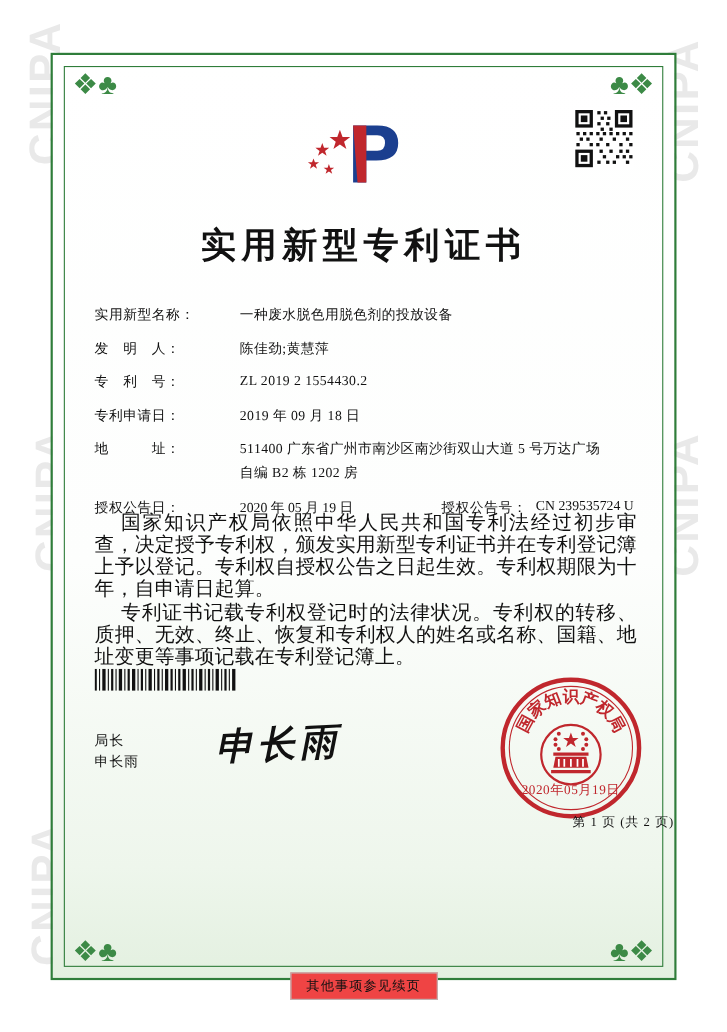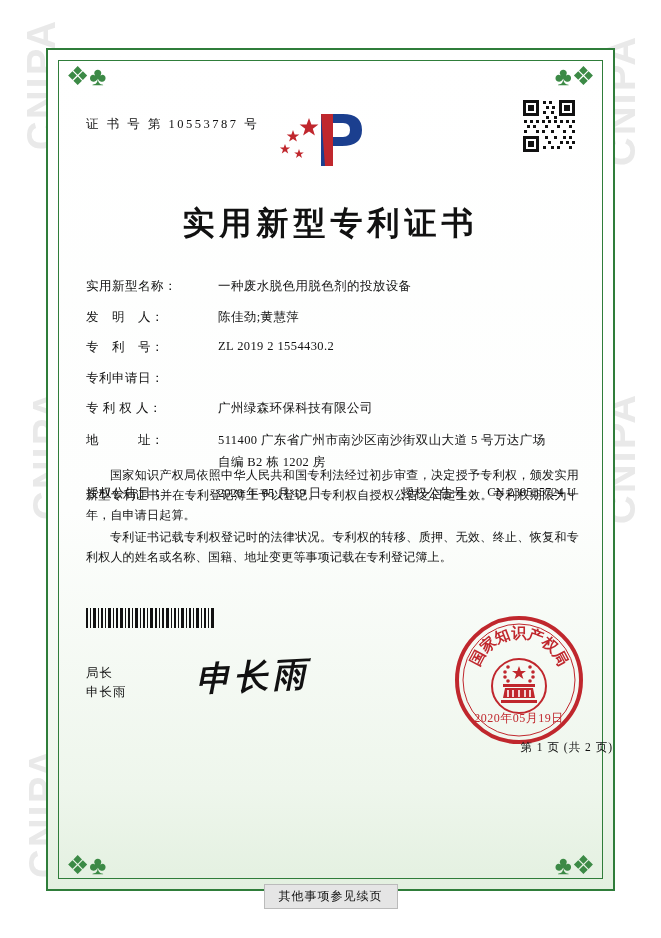--- a/index.html
+++ b/index.html
@@ -116,21 +116,21 @@
   .val{flex:1;letter-spacing:0.4px;}
   .val .sub{display:block;margin-top:5px;}
   .row-two{display:flex;}
   .row-two .col2{margin-left:52px;display:flex;justify-content:space-between;}
   .row-two .col2 .lbl{width:auto;flex:0 0 auto;margin-right:8px;}
 
   
   .para{
     position:absolute;
     left:38px;right:34px;top:415px;
-    font-size:12px;
+    font-size:18px;
     line-height:20px;
     color:#111;
     text-align:justify;
     letter-spacing:0.2px;
   }
   .para p{margin:0 0 2px 0;text-indent:24px;}
 
   
   .barcode{
     position:absolute;
@@ -192,21 +192,21 @@
     text-align:center;
     z-index:5;
   }
   .footnote span{
     display:inline-block;
     border:1px solid #bbb;
     padding:3px 14px;
     font-size:12px;
     color:#111;
     letter-spacing:1px;
-    background:#e5e5e5;
+    background:#ef4444;
   }
 </style>
 </head>
 <body>
 
 <div class="wm" style="left:-24px;top:62px;font-size:40px;transform:rotate(-90deg);">CNIPA</div>
 <div class="wm" style="left:-18px;top:432px;font-size:40px;transform:rotate(-90deg);">CNIPA</div>
 <div class="wm" style="left:-22px;top:790px;font-size:40px;transform:rotate(-90deg);">CNIPA</div>
 <div class="wm" style="right:-26px;top:78px;font-size:40px;transform:rotate(-90deg);">CNIPA</div>
 <div class="wm" style="right:-26px;top:436px;font-size:40px;transform:rotate(-90deg);">CNIPA</div>
@@ -215,21 +215,20 @@
 <div class="page">
   <div class="page-inner"></div>
 
   <div class="orn tl">❖♣</div>
   <div class="orn tr">♣❖</div>
   <div class="orn bl">❖♣</div>
   <div class="orn br">♣❖</div>
 
   <div class="content">
 
-    <div class="cert-no">证 书 号 第 10553787 号</div>
 
     <div class="qr">
       <svg width="56" height="56" viewBox="0 0 56 56">
         <rect width="56" height="56" fill="#ffffff"></rect>
         <g fill="#111">
           <rect x="2" y="2" width="16" height="16"></rect>
             <rect x="5" y="5" width="10" height="10" fill="#fff"></rect>
             <rect x="7" y="7" width="6" height="6"></rect>
           <rect x="38" y="2" width="16" height="16"></rect>
             <rect x="41" y="5" width="10" height="10" fill="#fff"></rect>
@@ -309,26 +308,23 @@
         <div class="val">陈佳劲;黄慧萍</div>
       </div>
 
       <div class="row">
         <div class="lbl">专　利　号：</div>
         <div class="val">ZL 2019 2 1554430.2</div>
       </div>
 
       <div class="row">
         <div class="lbl">专利申请日：</div>
-      </div>
-
-      <div class="row" style="margin-bottom:15px;">
-        <div class="lbl">专 利 权 人：</div>
-        <div class="val">广州绿森环保科技有限公司</div>
-      </div>
+        <div class="val">2019 年 09 月 18 日</div>
+      </div>
+
 
       <div class="row" style="margin-bottom:14px;">
         <div class="lbl">地　　　址：</div>
         <div class="val">
           <span>511400 广东省广州市南沙区南沙街双山大道 5 号万达广场</span>
           <span class="sub">自编 B2 栋 1202 房</span>
         </div>
       </div>
 
       <div class="row row-two">

